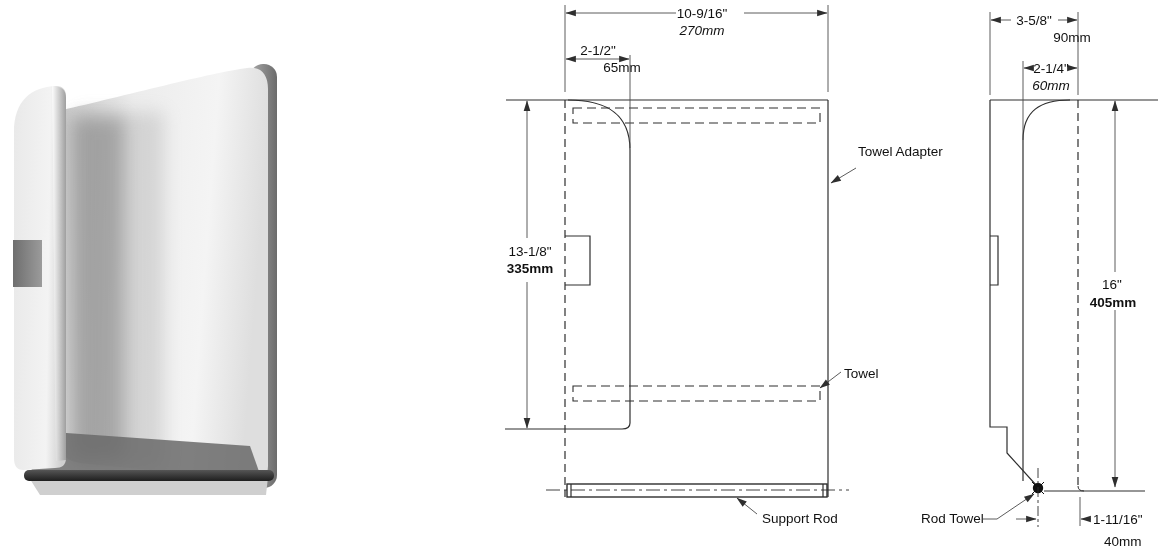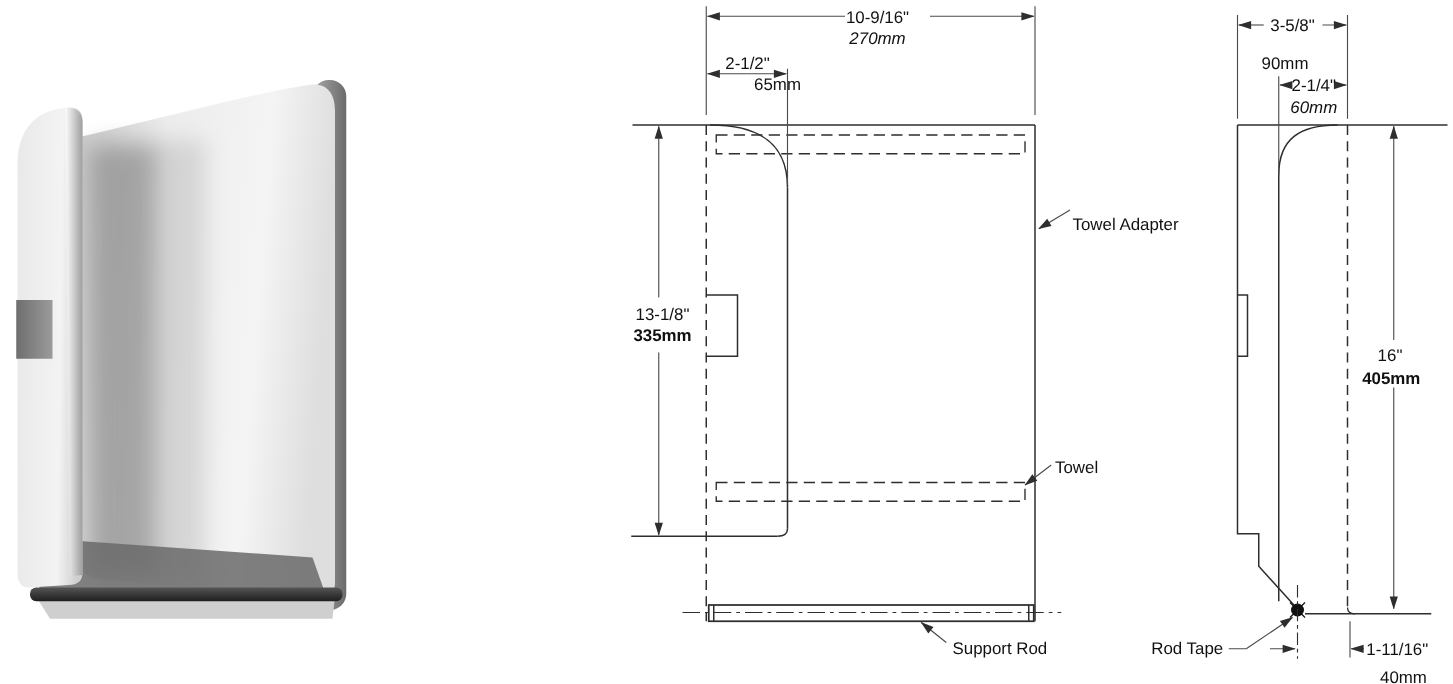--- a/index.html
+++ b/index.html
@@ -170,27 +170,27 @@
       <line x1="997" y1="519" x2="1034" y2="494" marker-end="url(#arr)"></line>
     </g>
   </svg>
 
   <div class="dim ctr" style="left:702px;top:6px;">10-9/16"</div>
   <div class="dim ctr" style="left:702px;top:23px;font-style:italic;">270mm</div>
   <div class="dim ctr" style="left:598px;top:43px;">2-1/2"</div>
   <div class="dim ctr" style="left:622px;top:60px;">65mm</div>
   <div class="dim ctr" style="left:530px;top:244px;">13-1/8"</div>
   <div class="dim ctr" style="left:530px;top:261px;font-weight:bold;">335mm</div>
-  <div class="dim" style="left:858px;top:172px;">Towel Adapter</div>
+  <div class="dim" style="left:858px;top:144px;">Towel Adapter</div>
   <div class="dim" style="left:844px;top:366px;">Towel</div>
   <div class="dim" style="left:762px;top:511px;">Support Rod</div>
 
   <div class="dim ctr" style="left:1034px;top:13px;">3-5/8"</div>
-  <div class="dim ctr" style="left:1028px;top:30px;margin-top:13px;">90mm</div>
+  <div class="dim ctr" style="left:1072px;top:30px;">90mm</div>
   <div class="dim ctr" style="left:1051px;top:61px;">2-1/4"</div>
   <div class="dim ctr" style="left:1051px;top:78px;font-style:italic;">60mm</div>
   <div class="dim ctr" style="left:1112px;top:277px;">16"</div>
   <div class="dim ctr" style="left:1113px;top:295px;font-weight:bold;">405mm</div>
-  <div class="dim" style="left:921px;top:511px;">Rod Tape</div>
+  <div class="dim" style="left:921px;top:511px;">Rod Towel</div>
   <div class="dim" style="left:1093px;top:512px;">1-11/16"</div>
   <div class="dim" style="left:1104px;top:534px;">40mm</div>
 
 </div>
 
 </body></html>

